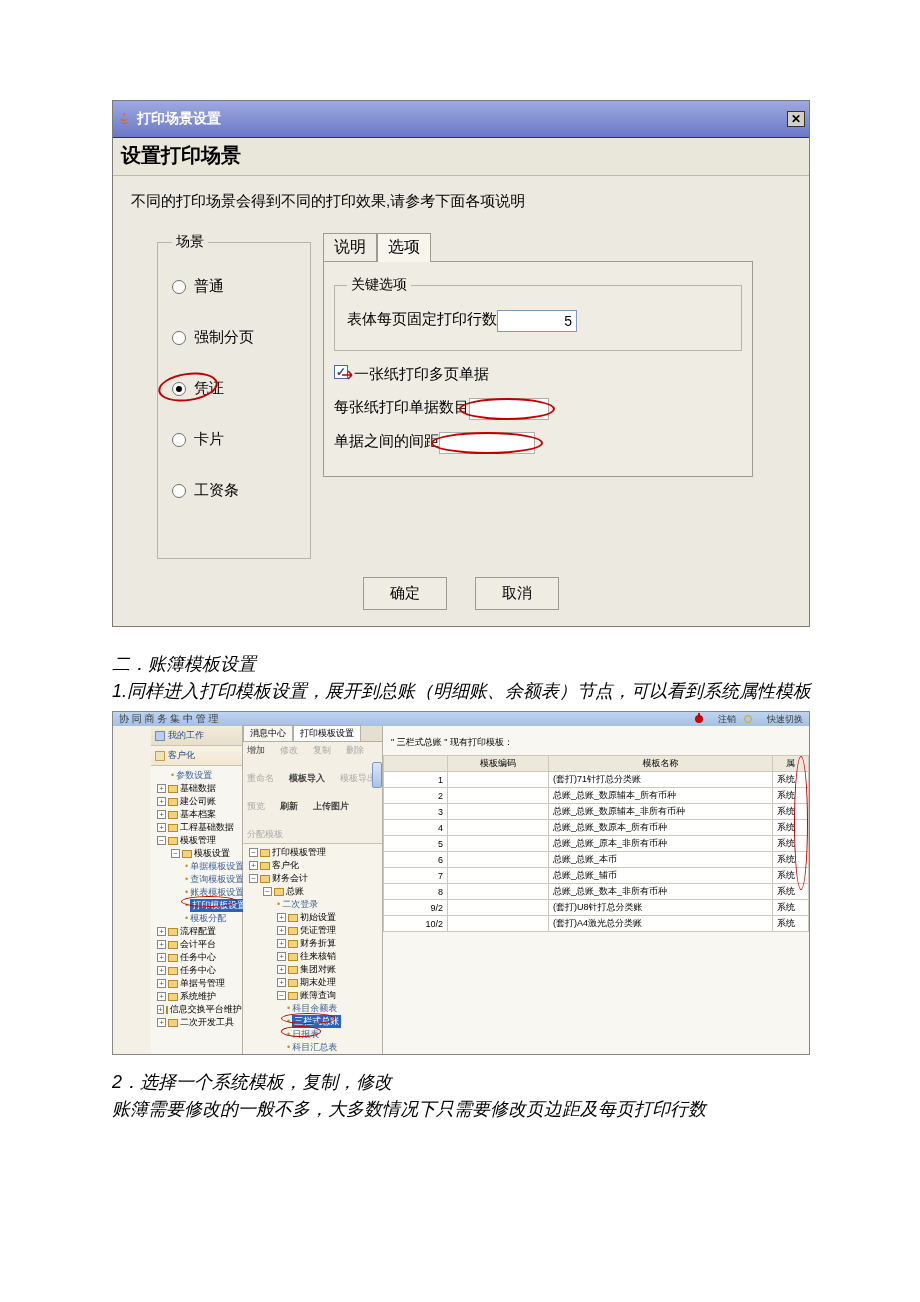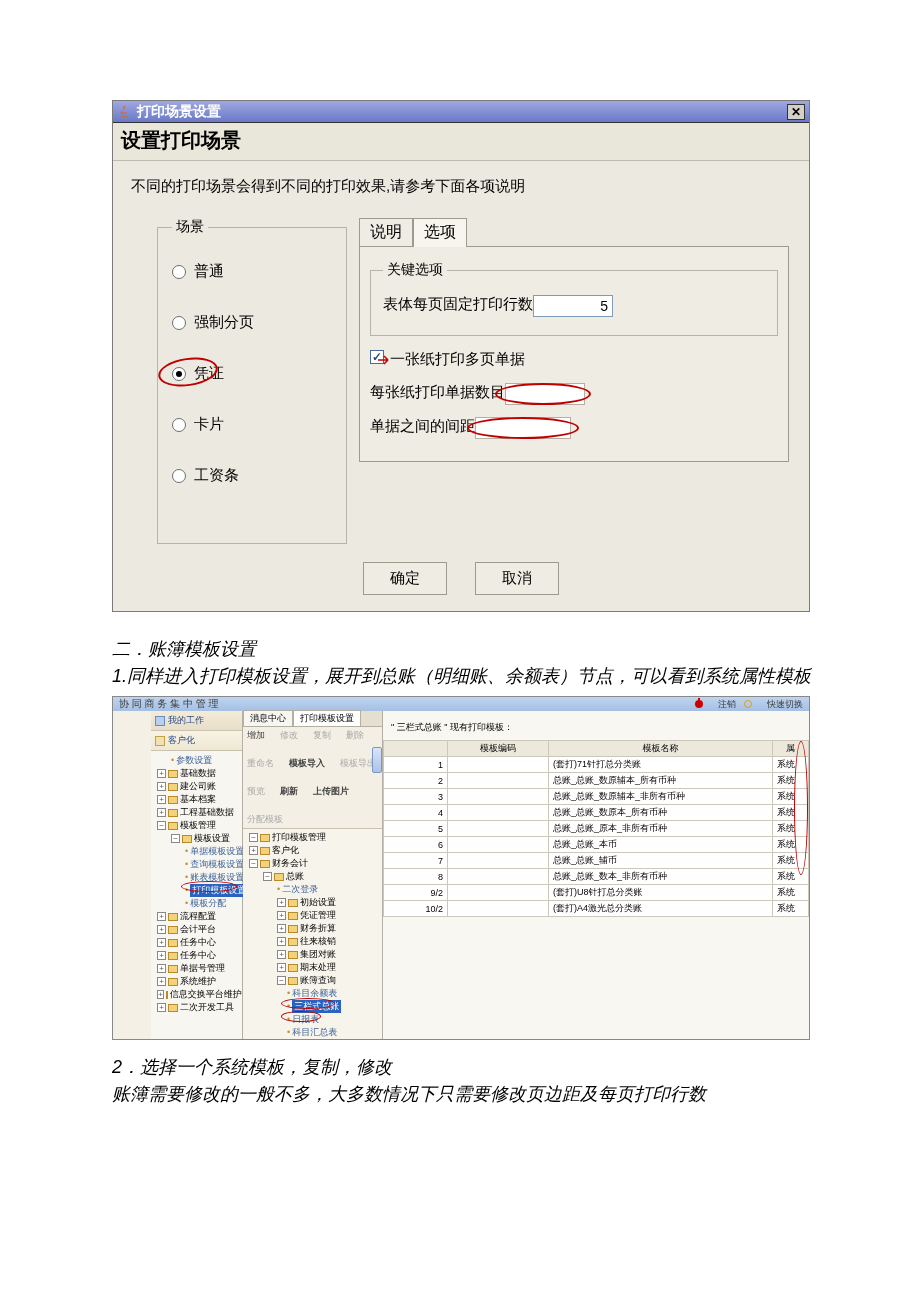--- a/index.html
+++ b/index.html
@@ -24,21 +24,21 @@
     border: 1px solid #7a7a7a;
     background: #ece9e0;
   }
   .titlebar {
     display: flex;
     align-items: center;
     justify-content: space-between;
     background: linear-gradient(#9fa8e0, #6a79c8);
     color: #fff;
     padding: 2px 4px;
-    height: 22px;
+    height: 37px;
     font-size: 14px;
     font-weight: bold;
     border-bottom: 1px solid #333;
   }
   .titlebar .left { display: flex; align-items: center; gap: 4px; }
   .java-icon { width: 16px; height: 16px; display: inline-block; }
   .close-btn {
     width: 18px; height: 16px;
     background: #d4d0c8;
     border: 1px solid #333;
@@ -65,21 +65,21 @@
   }
   .panels {
     display: flex;
     gap: 10px;
     align-items: flex-start;
   }
 
   
   fieldset.scene {
     border: 1px solid #b8b4a8;
-    width: 190px;
+    width: 154px;
     padding: 12px 10px 20px 14px;
     margin-left: 30px;
     min-height: 326px;
   }
   fieldset legend {
     padding: 0 4px;
     font-size: 14px;
   }
   .radio-row {
     display: flex;

